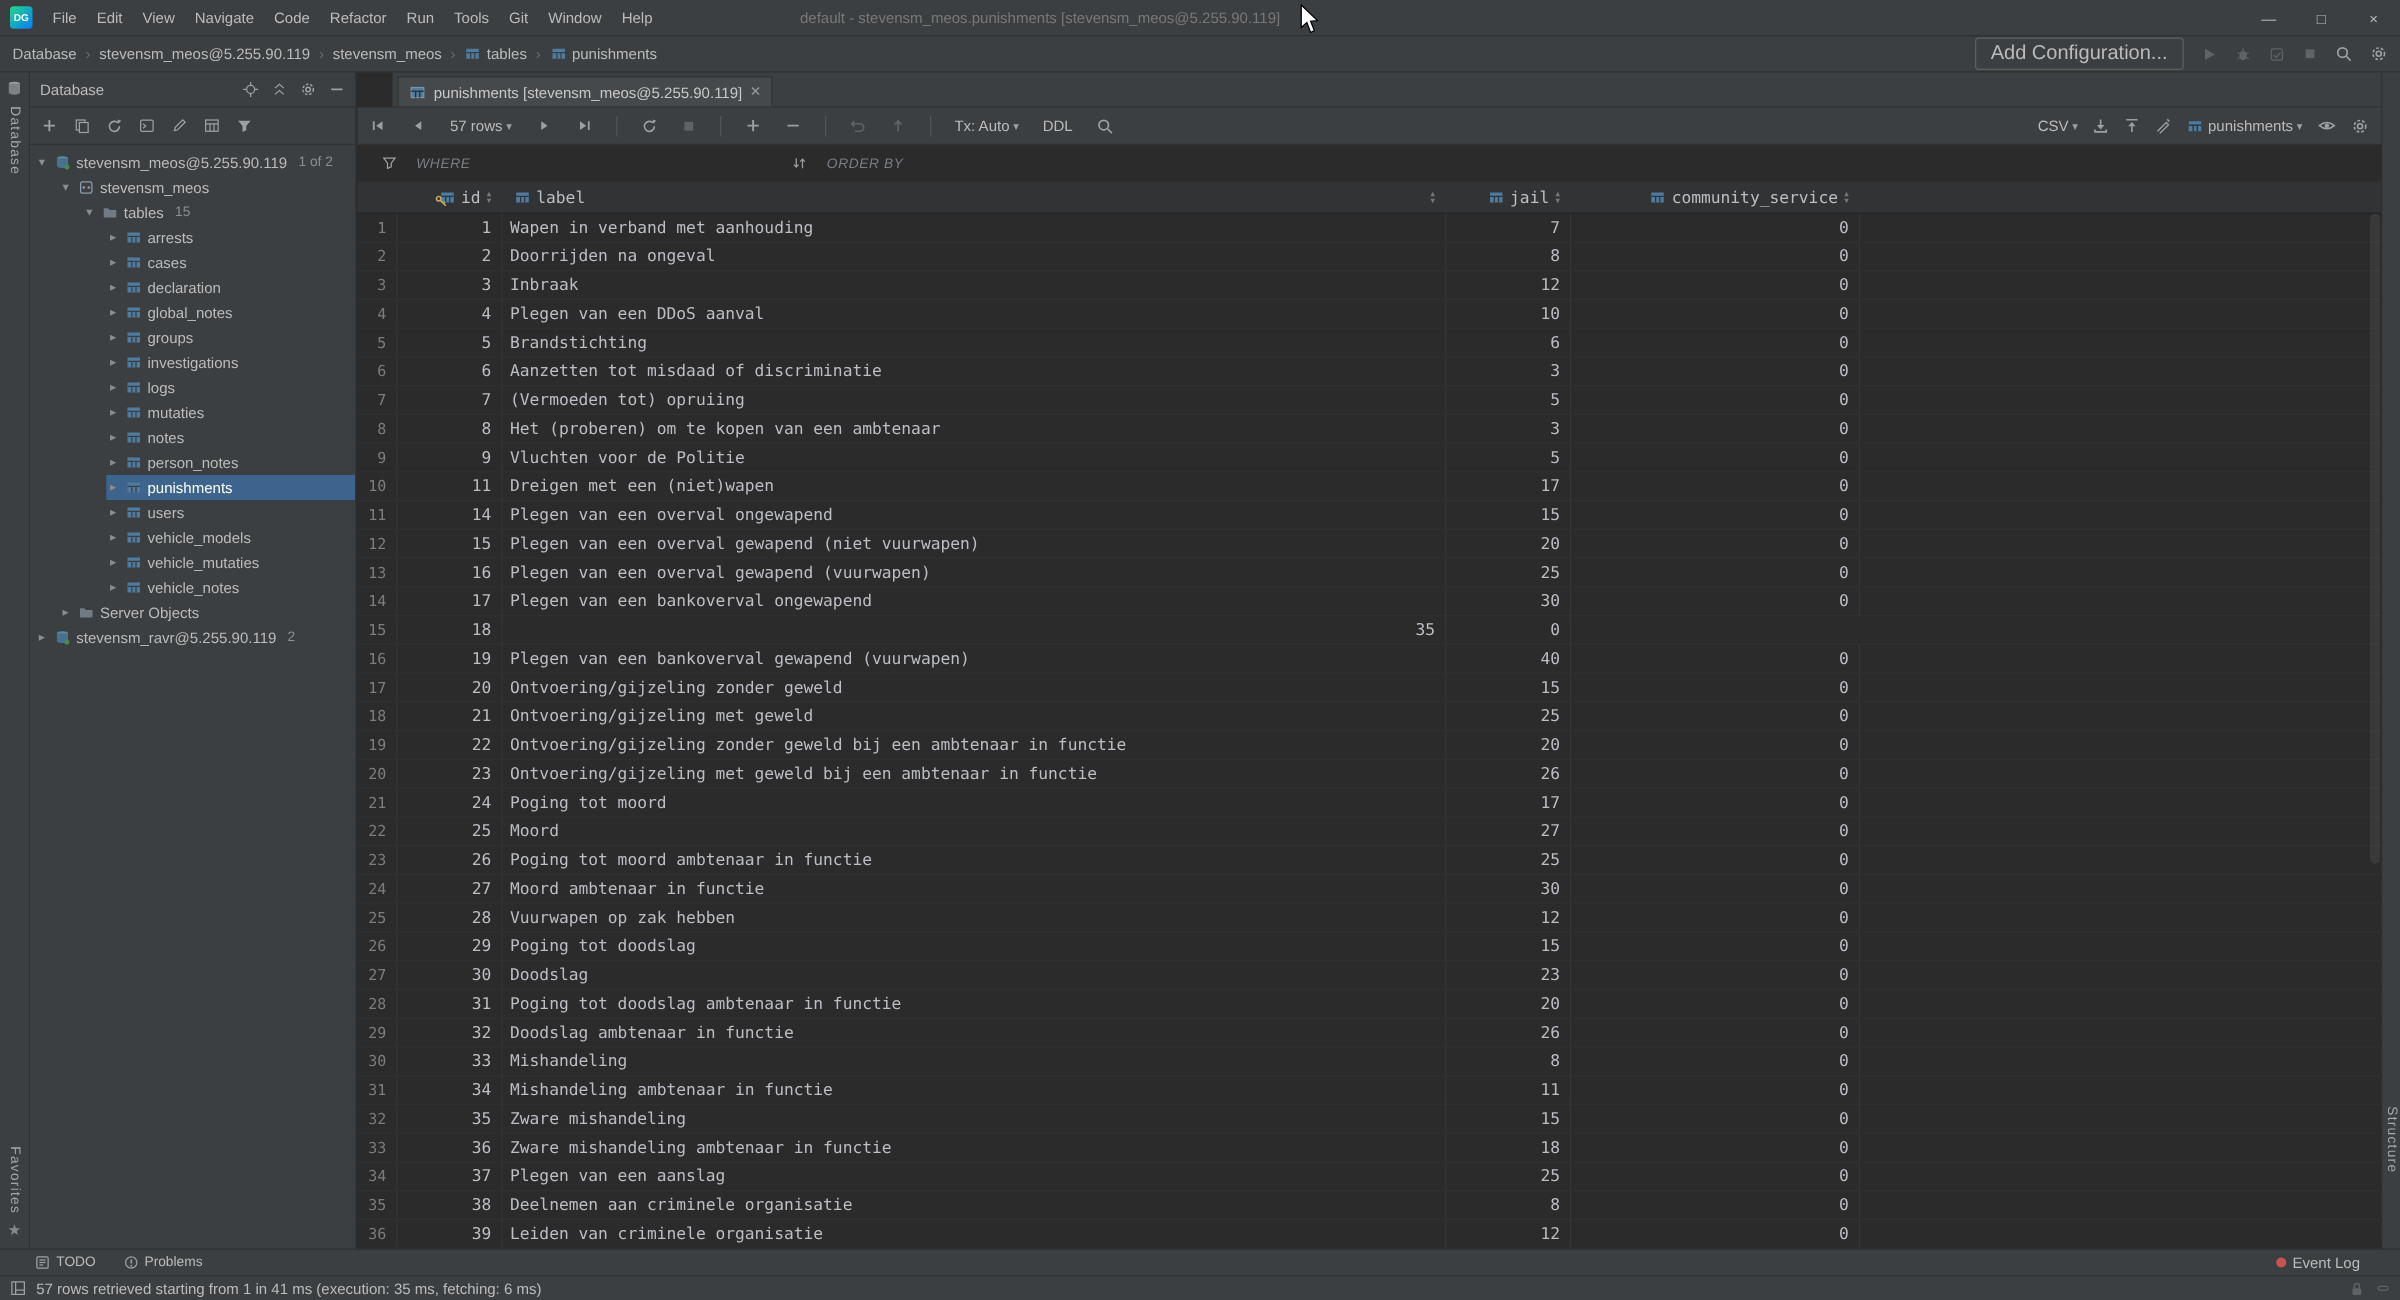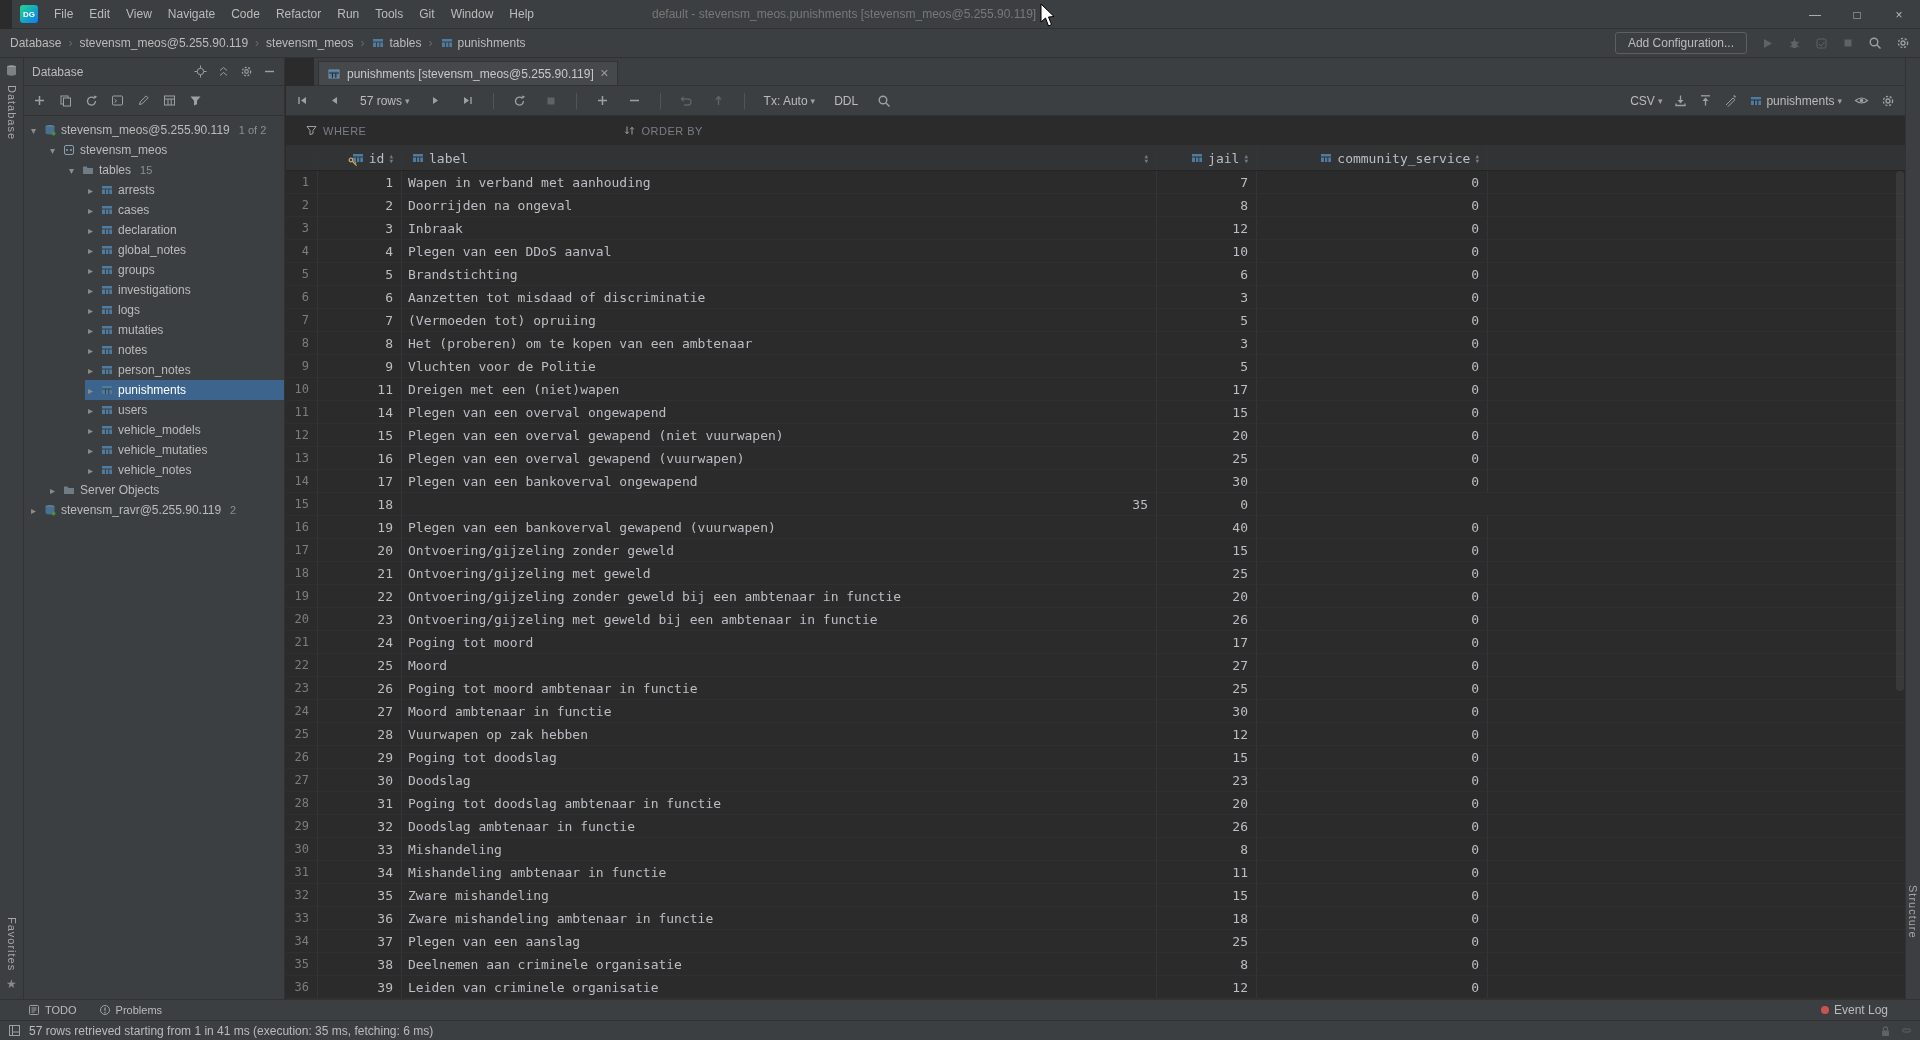--- a/index.html
+++ b/index.html
@@ -6,37 +6,37 @@
   html,body { background:#1e1e1e; }
   #app {
     position:relative; width:1920px; height:1040px; overflow:hidden;
     background:#2b2b2b; color:#bbbbbb;
     font-family:"Liberation Sans", sans-serif; font-size:12px;
     -webkit-font-smoothing:antialiased;
   }
   .mono { font-family:"DejaVu Sans Mono", monospace; }
 
   
-  .menubar { position:absolute; top:0; left:12px; right:0; height:29px; background:#3c3f41;
+  .menubar { position:absolute; top:0; left:0; right:0; height:29px; background:#3c3f41;
     border-bottom:1px solid #2f3133; display:flex; align-items:center; padding-left:8px; }
   .dg-logo { width:18px; height:18px; border-radius:3px; margin-right:8px;
     background:linear-gradient(135deg,#21d789,#087cfa); color:#fff; font-size:8px; font-weight:bold;
     display:flex; align-items:center; justify-content:center; }
   .menu-item { padding:0 8px; line-height:29px; color:#bbbbbb; cursor:default; }
   .win-title { color:#787878; margin-left:110px; }
   .win-controls { position:absolute; right:0; top:0; height:29px; display:flex; }
   .win-btn { width:42px; height:29px; display:flex; align-items:center; justify-content:center; color:#b9b9b9; font-size:12px; }
 
   
   .crumbbar { position:absolute; top:29px; left:0; right:0; height:29px; background:#3c3f41;
     border-bottom:1px solid #323232; display:flex; align-items:center; padding:0 10px; }
   .crumb { display:inline-flex; align-items:center; gap:4px; color:#bbbbbb; }
   .crumb-sep { color:#6a6a6a; margin:0 7px; }
   .crumbbar-right { margin-left:auto; display:flex; align-items:center; gap:14px; }
-  .add-config { border:1px solid #5e6060; border-radius:3px; padding:3px 12px; color:#bbbbbb; background:transparent; font-size:12px; }
+  .add-config { border:1px solid #5e6060; border-radius:3px; padding:3px 12px; color:#bbbbbb; background:transparent; font-size:16px; }
   .ic { display:inline-flex; align-items:center; justify-content:center; color:#9da0a3; }
   .ic.dim { color:#5f6365; }
   .ic svg { display:block; }
 
   
   .leftstrip { position:absolute; top:58px; bottom:41px; left:0; width:24px; background:#3c3f41; border-right:1px solid #323232;
     display:flex; flex-direction:column; align-items:center; }
   .rightstrip { position:absolute; top:58px; bottom:41px; right:0; width:15px; background:#3c3f41; border-left:1px solid #323232;
     display:flex; flex-direction:column; align-items:center; }
   .vlabel { writing-mode:vertical-rl; color:#a7a7a7; font-size:11px; letter-spacing:1px; }
@@ -70,21 +70,21 @@
   .tab-label { color:#c8c8c8; font-size:12px; }
   .tab-close { color:#9a9a9a; font-size:11px; }
 
   .etoolbar { height:30px; background:#3c3f41; border-bottom:1px solid #323232; display:flex; align-items:center; gap:19px; padding:0 10px; }
   .tsep { width:1px; height:16px; background:#515556; }
   .tb-text { color:#bbbbbb; display:inline-flex; align-items:center; gap:3px; }
   .dd-arrow { color:#9da0a3; font-size:9px; }
   .etoolbar-right { margin-left:auto; display:flex; align-items:center; gap:12px; }
 
   .filterbar { height:30px; background:#2b2b2b; border-bottom:1px solid #323232; display:flex; align-items:center; color:#7a7e85; }
-  .filter-item { display:flex; align-items:center; gap:6px; font-size:11px; letter-spacing:.5px; }
+  .filter-item { display:flex; align-items:center; gap:16px; font-size:11px; letter-spacing:.5px;font-style:italic; }
   .filter-where { margin-left:20px; }
   .filter-order { margin-left:258px; }
 
   
   .grid { --cols:32px 84px 755px 100px 231px 1fr; }
   .grid-header { display:grid; grid-template-columns:var(--cols); height:25px; background:#313335; border-bottom:1px solid #222426;text-align:center; }
   .grid-row { display:grid; grid-template-columns:var(--cols); height:23px; border-bottom:1px solid #2e3032; }
   .gcell { display:flex; align-items:center; overflow:hidden; white-space:nowrap; border-right:1px solid #333638;
     font-family:"DejaVu Sans Mono", monospace; font-size:13px; color:#bcbec4; }
   .gcell.gutter { justify-content:flex-end; padding-right:8px; color:#7d7d7d; font-size:12px; }

